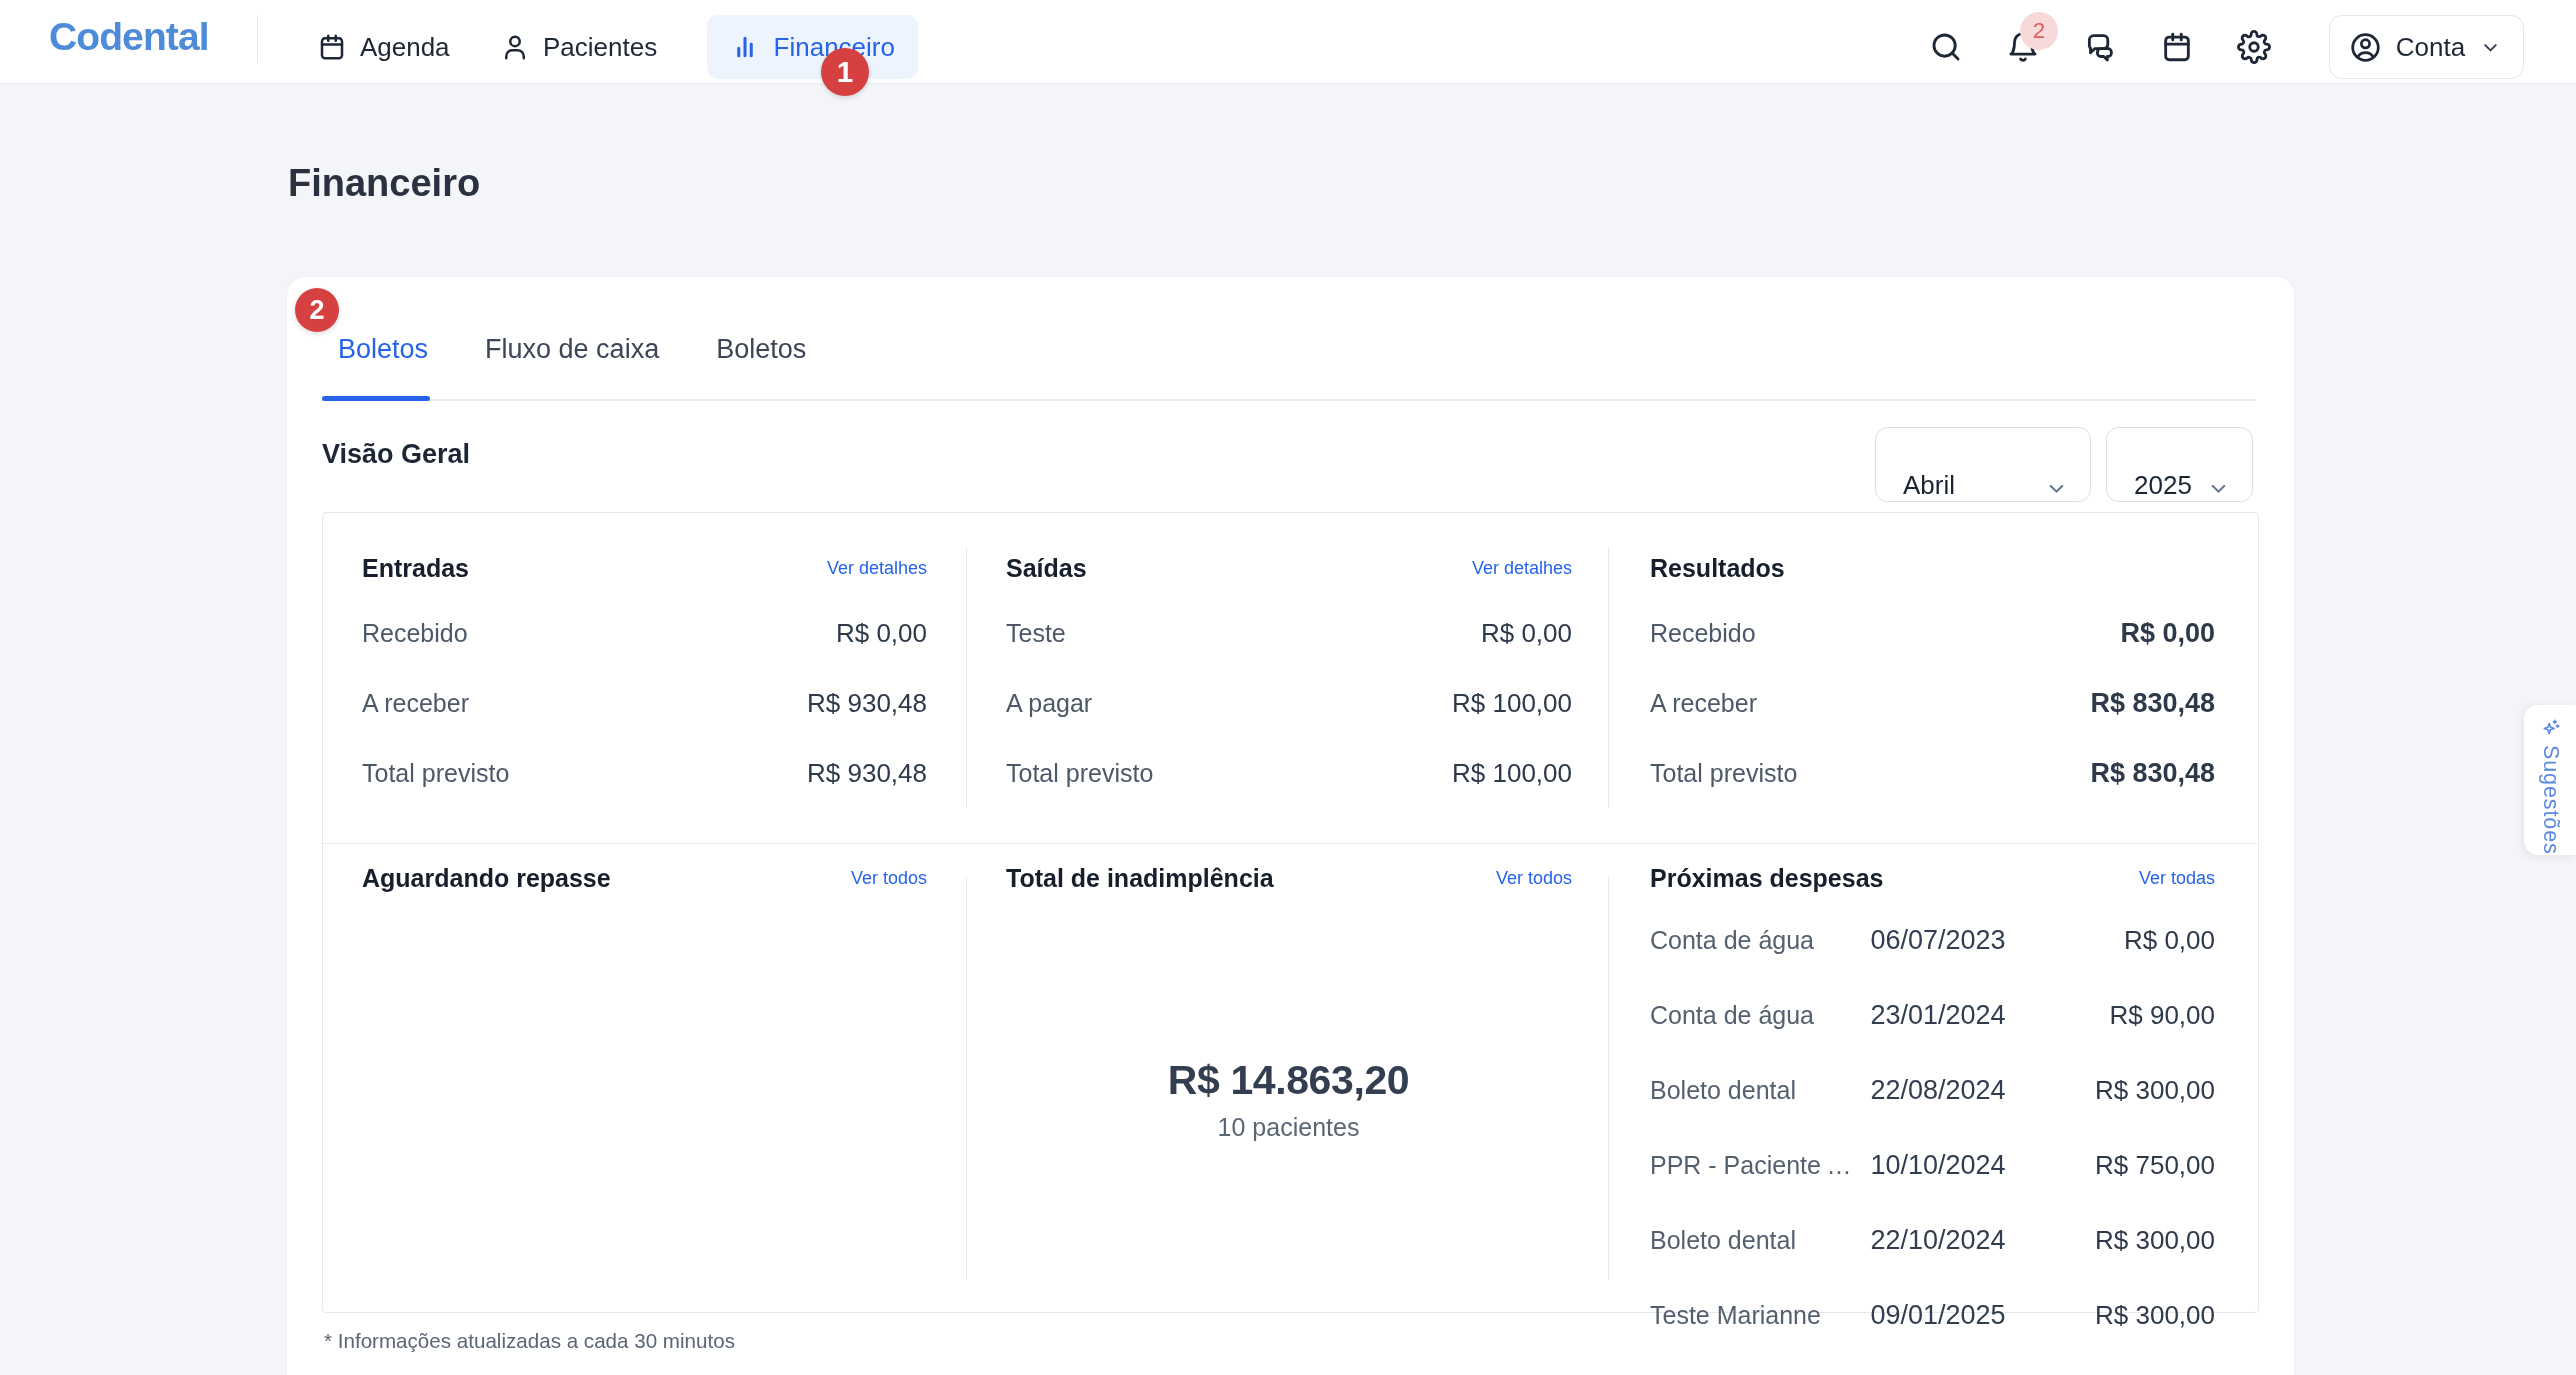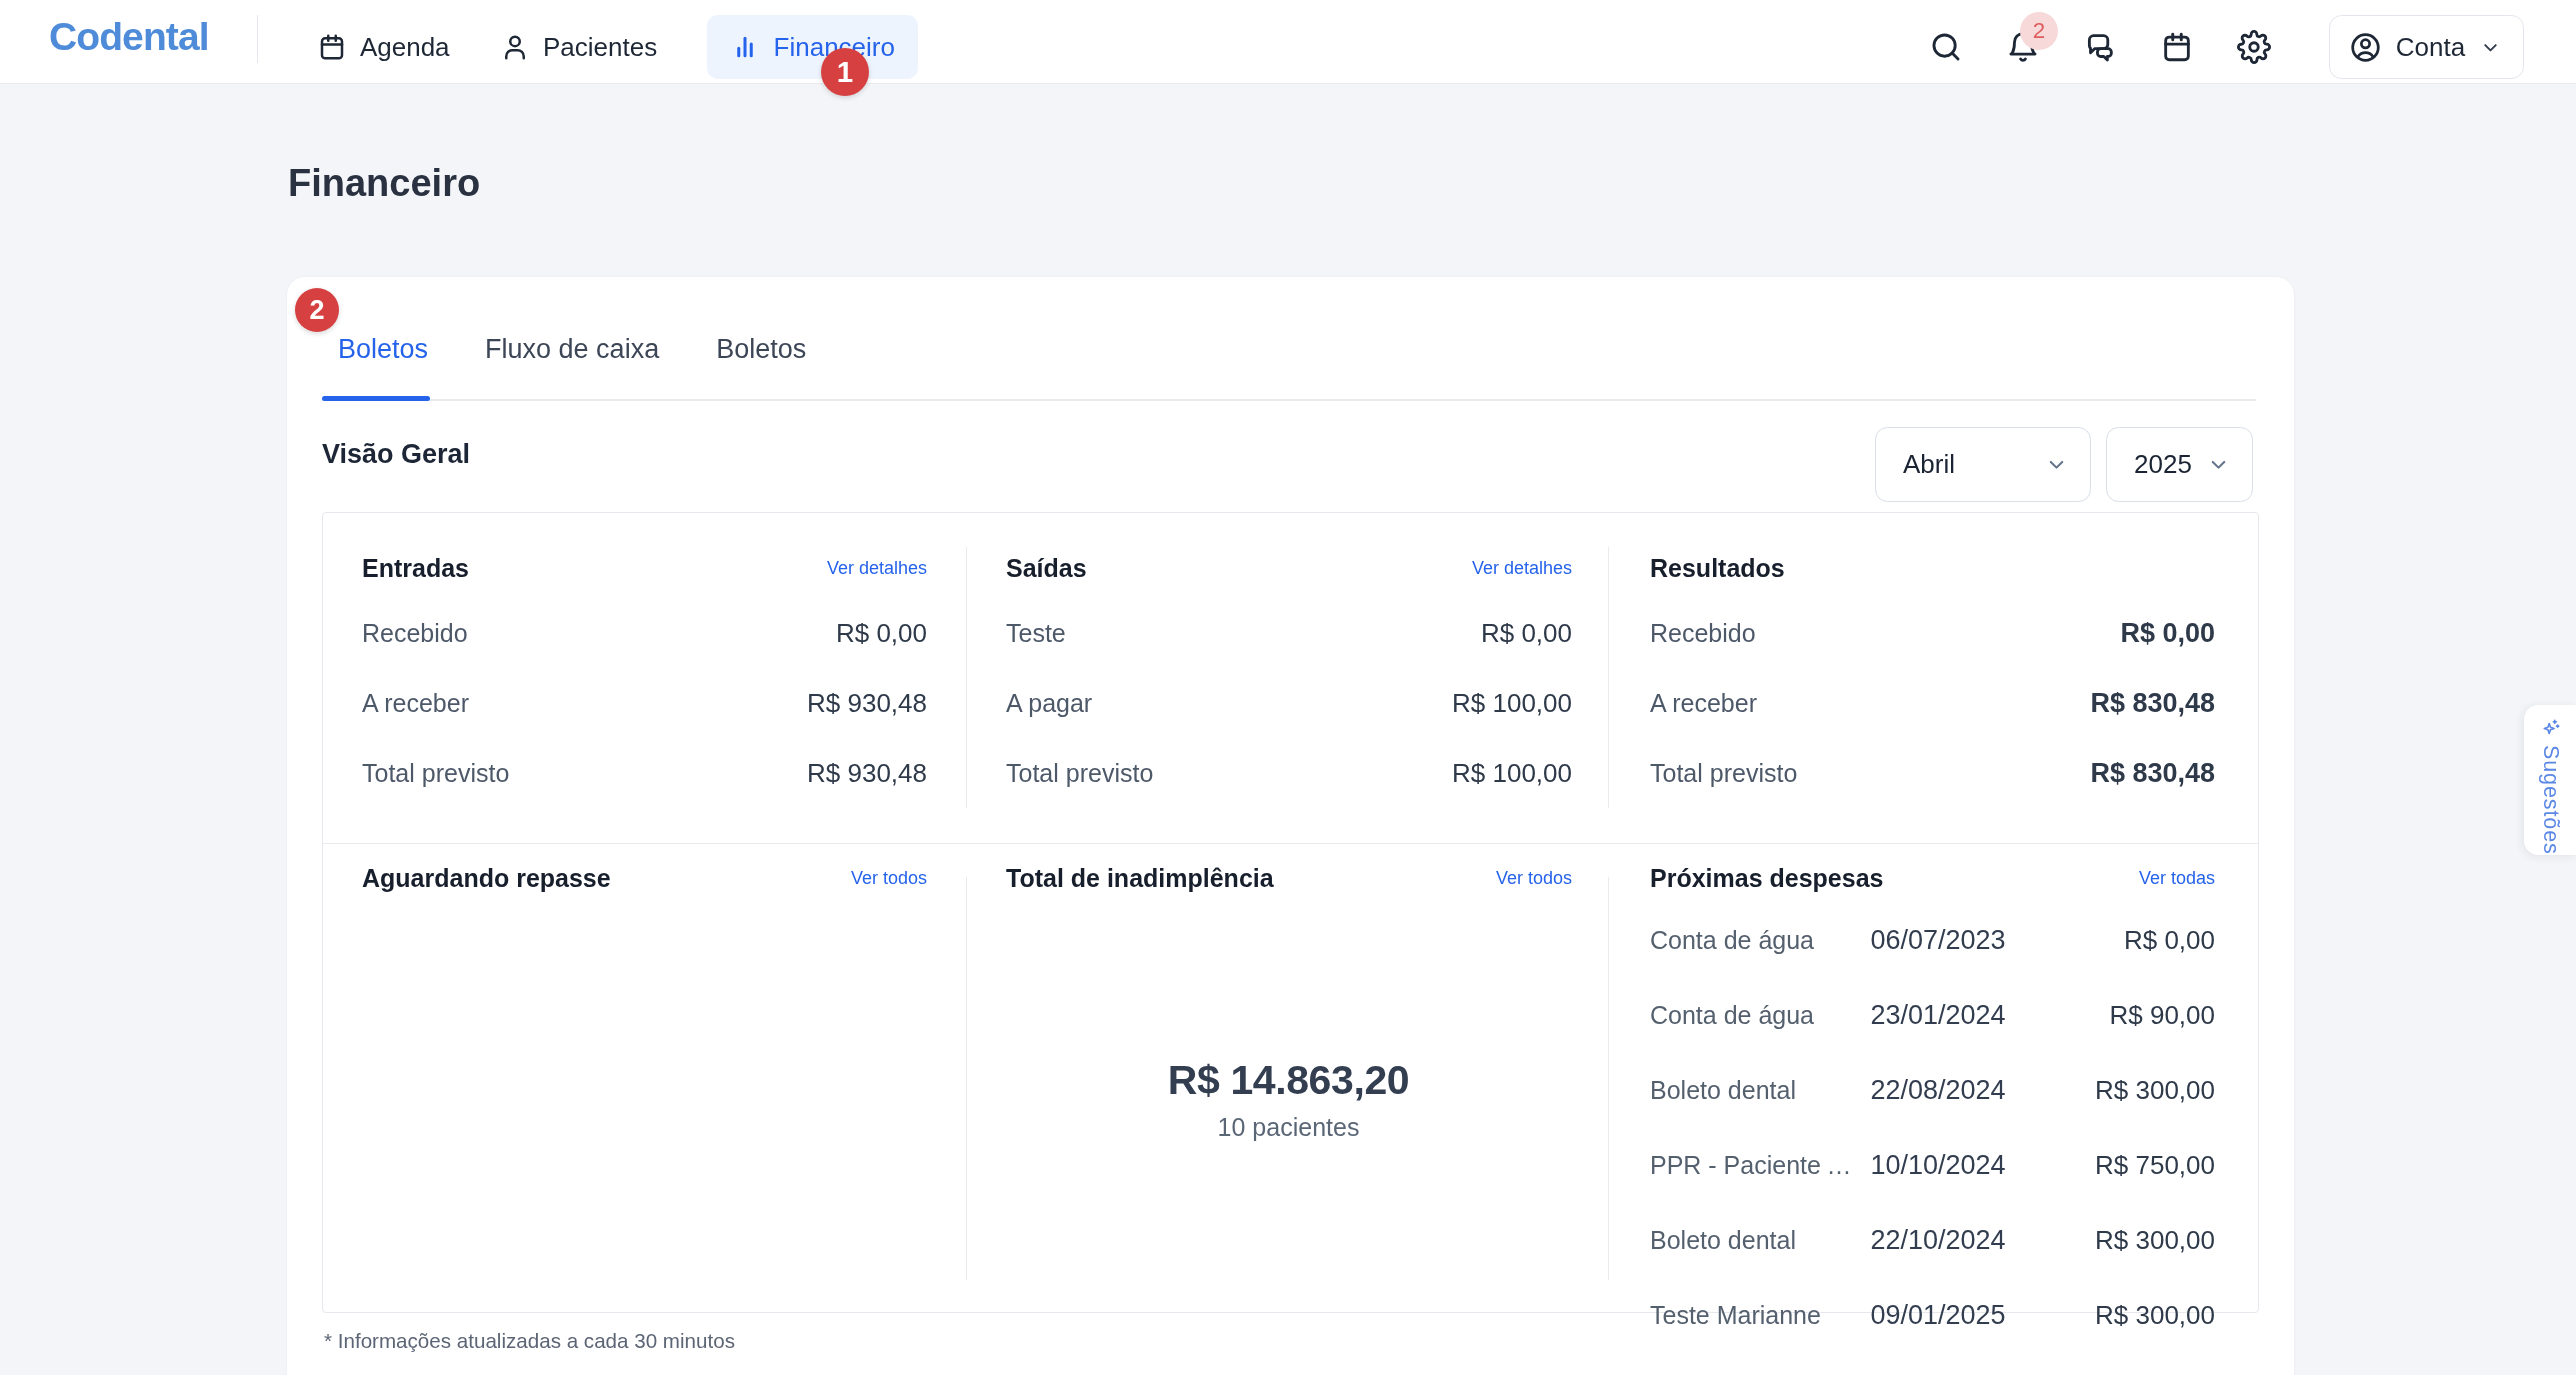--- a/index.html
+++ b/index.html
@@ -59,21 +59,21 @@
   .tabs { position:absolute; left:51px; top:57px; display:flex; gap:57px; }
   .tab { font-size:27px; font-weight:500; color:#3c4656; cursor:pointer; }
   .tab.active { color:#2563eb; }
   .tabs-hairline { position:absolute; left:35px; right:38px; top:122px; height:1.8px; background:#e8eaee; }
   .tab-active-bar { position:absolute; left:35px; top:119px; width:108px; height:4.5px; border-radius:2.7px; background:#2563eb; }
 
   
   .overview-heading { position:absolute; left:35px; top:162px; font-size:27px; font-weight:600; color:#1d2636; }
   .select {
     position:absolute; top:150px; height:75px; border:1.3px solid #d9dee7; border-radius:12.5px; background:#fff;
-    display:flex; align-items:center; padding:0 21.5px 0 27px; cursor:pointer;
+    display:flex; align-items:flex-end; padding:0 21.5px 0 27px; cursor:pointer;
   }
   .select span { font-size:26px; font-weight:500; color:#1b2433; }
   .select .chev { width:25px; height:25px; stroke:#64748b; margin-left:auto; }
   .select-month { left:1588px; width:216px; }
   .select-year { left:1819px; width:147px; }
 
   
   .panel { position:absolute; left:35px; top:235px; width:1937px; height:801px; border:1.3px solid #e6e8ed; border-radius:4px; background:#fff; }
   .hdiv { position:absolute; left:0; top:330px; width:100%; height:1.3px; background:#e8eaee; }
   .vdiv { position:absolute; width:1.3px; background:#e8eaee; }

